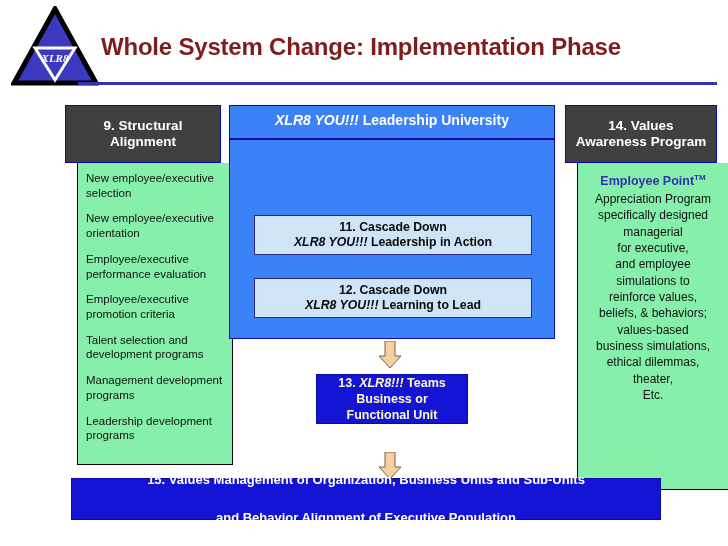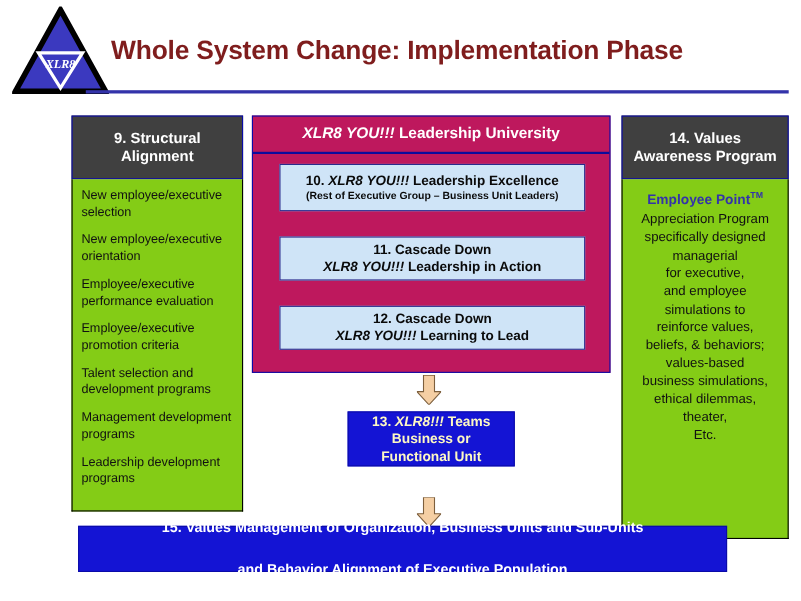--- a/index.html
+++ b/index.html
@@ -29,37 +29,38 @@
 
   
   .blue-head{
     background:#404040;color:#ffffff;font-weight:bold;
     display:flex;align-items:center;justify-content:center;
     text-align:center;line-height:1.22;
     border:1px solid #0a0aa8;
     box-sizing:border-box;
   }
   .white-body{
-    background:#84cc16;border:1px solid #000000;border-top:none;
+    background:#86efac;border:1px solid #000000;border-top:none;
     box-sizing:border-box;
+    margin-left:12px;
   }
 
   
   .col-left{position:absolute;left:65px;top:105px;width:156px;}
   .col-left .blue-head{height:58px;font-size:13.5px;width:100%;}
   .col-left .white-body{
     width:100%;height:302px;padding:8px 8px 0 8px;
     font-size:11.5px;color:#111;line-height:1.28;
   }
   .col-left .white-body p{margin:0 0 11px 0;}
 
   
   .col-center{position:absolute;left:229px;top:105px;width:326px;}
   .uni-panel{
-    background:#be185d;border:1px solid #0a0aa8;box-sizing:border-box;
+    background:#3b82f6;border:1px solid #0a0aa8;box-sizing:border-box;
     width:100%;height:234px;position:relative;
   }
   .uni-title{
     position:absolute;left:0;right:0;top:6px;text-align:center;
     color:#ffffff;font-size:14px;font-weight:bold;
   }
   .uni-divider{
     position:absolute;left:0;right:0;top:32px;height:2px;background:#0c0c9c;
   }
   .inner-box{
@@ -149,26 +150,20 @@
   </div>
 
   <div class="col-center">
     <div class="uni-panel">
 
       <div class="uni-title">
         <span class="em">XLR8 YOU!!!</span><span> Leadership University</span>
       </div>
       <div class="uni-divider"></div>
 
-      <div class="inner-box" id="box10">
-        <div class="l1">
-          <span>10. </span><span class="em">XLR8 YOU!!!</span><span> Leadership Excellence</span>
-        </div>
-        <div class="l2">(Rest of Executive Group – Business Unit Leaders)</div>
-      </div>
 
       <svg class="arrow-sm" id="arrow-10-11" viewBox="0 0 12 20">
         <polygon points="3,0 9,0 9,12 12,12 6,20 0,12 3,12" fill="#f5cfa4" stroke="#8a6a45" stroke-width="0.8"></polygon>
       </svg>
 
       <div class="inner-box" id="box11">
         <div class="line">11. Cascade Down</div>
         <div class="line">
           <span class="em">XLR8 YOU!!!</span><span> Leadership in Action</span>
         </div>

